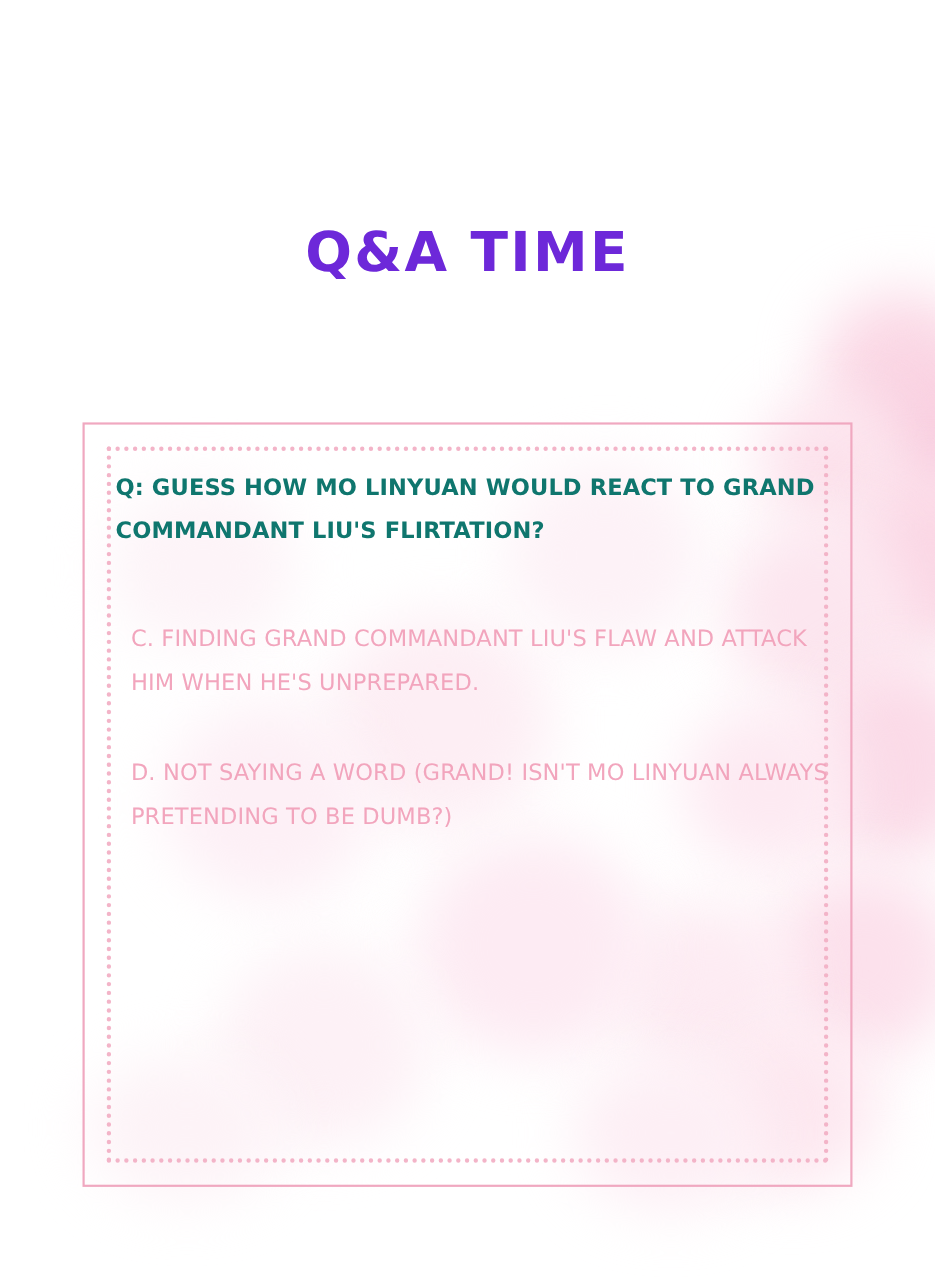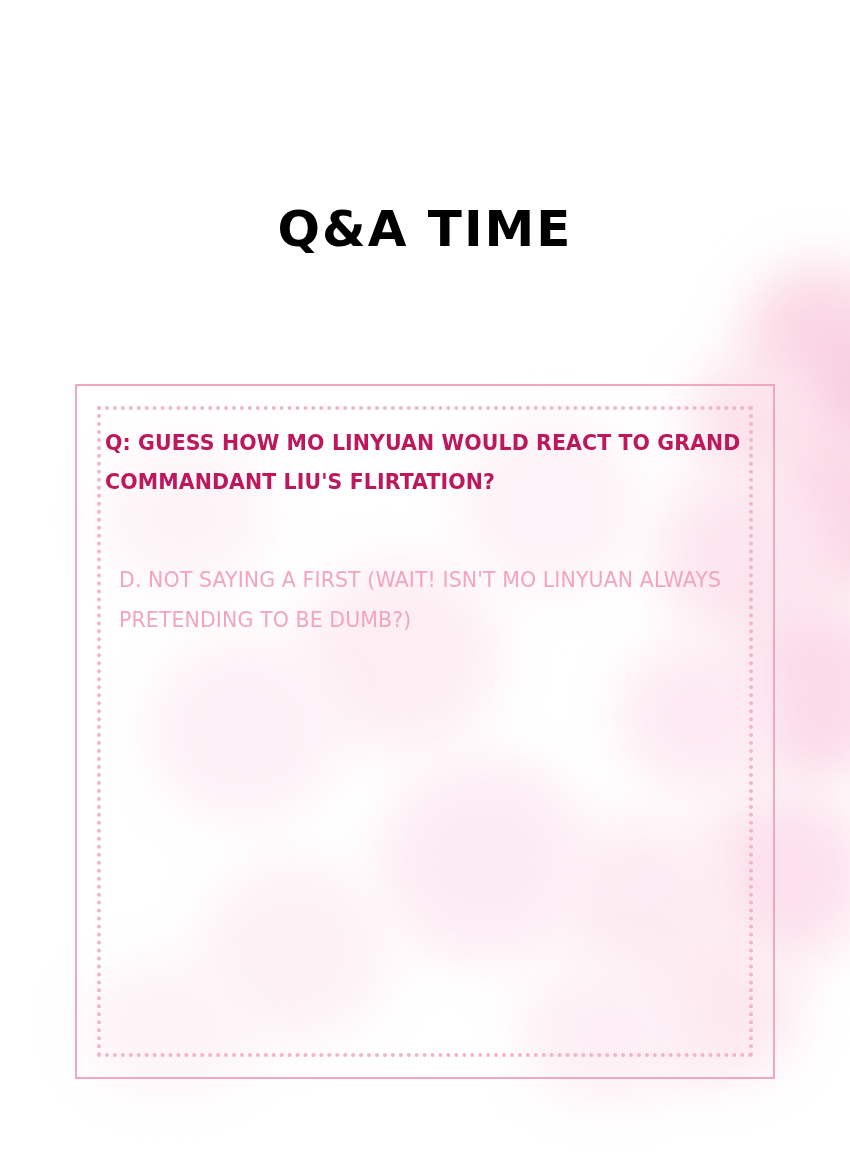--- a/index.html
+++ b/index.html
@@ -37,21 +37,21 @@
     left: 0;
     width: 850px;
     text-align: center;
     z-index: 3;
   }
   #page-title {
     display: inline-block;
     font-size: 50px;
     font-weight: 700;
     letter-spacing: 2px;
-    color: #000000;
+    color: #6d28d9;
     line-height: 1;
     font-family: "DejaVu Sans", sans-serif;
   }
 
   
   #quiz-panel {
     position: absolute;
     left: 75px;
     top: 384px;
     width: 700px;
@@ -72,21 +72,21 @@
   }
   #quiz-content {
     position: absolute;
     left: 28px;
     top: 38px;
     right: 8px;
     z-index: 4;
   }
 
   #question-text {
-    color: #be185d;
+    color: #0f766e;
     font-size: 20.5px;
     font-weight: 700;
     line-height: 1.92;
     letter-spacing: 0.1px;
     margin: 0 0 58px 0;
     font-family: "DejaVu Sans", sans-serif;
   }
 
   .option-row {
     color: #f2a5bd;
@@ -126,15 +126,16 @@
 <div id="title-wrap">
   <span id="page-title">Q&amp;A TIME</span>
 </div>
 
 <div id="quiz-panel">
   <div id="quiz-inner"></div>
 
   <div id="quiz-content">
     <p id="question-text">Q: GUESS HOW MO LINYUAN WOULD REACT TO GRAND COMMANDANT LIU'S FLIRTATION?</p>
 
-    <p class="option-row">D. NOT SAYING A FIRST (WAIT! ISN'T MO LINYUAN ALWAYS PRETENDING TO BE DUMB?)</p>
+    <p class="option-row">C. FINDING GRAND COMMANDANT LIU'S FLAW AND ATTACK HIM WHEN HE'S UNPREPARED.</p>
+    <p class="option-row">D. NOT SAYING A WORD (GRAND! ISN'T MO LINYUAN ALWAYS PRETENDING TO BE DUMB?)</p>
   </div>
 </div>
 
 </body></html>

